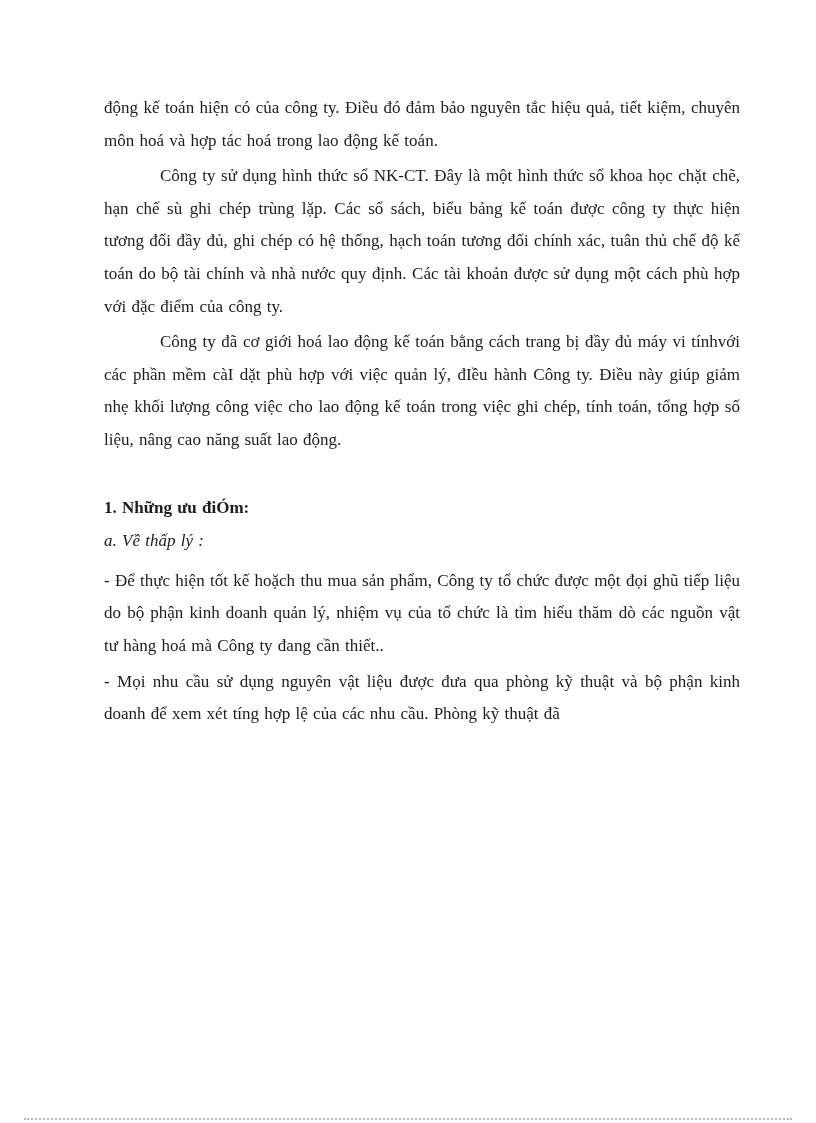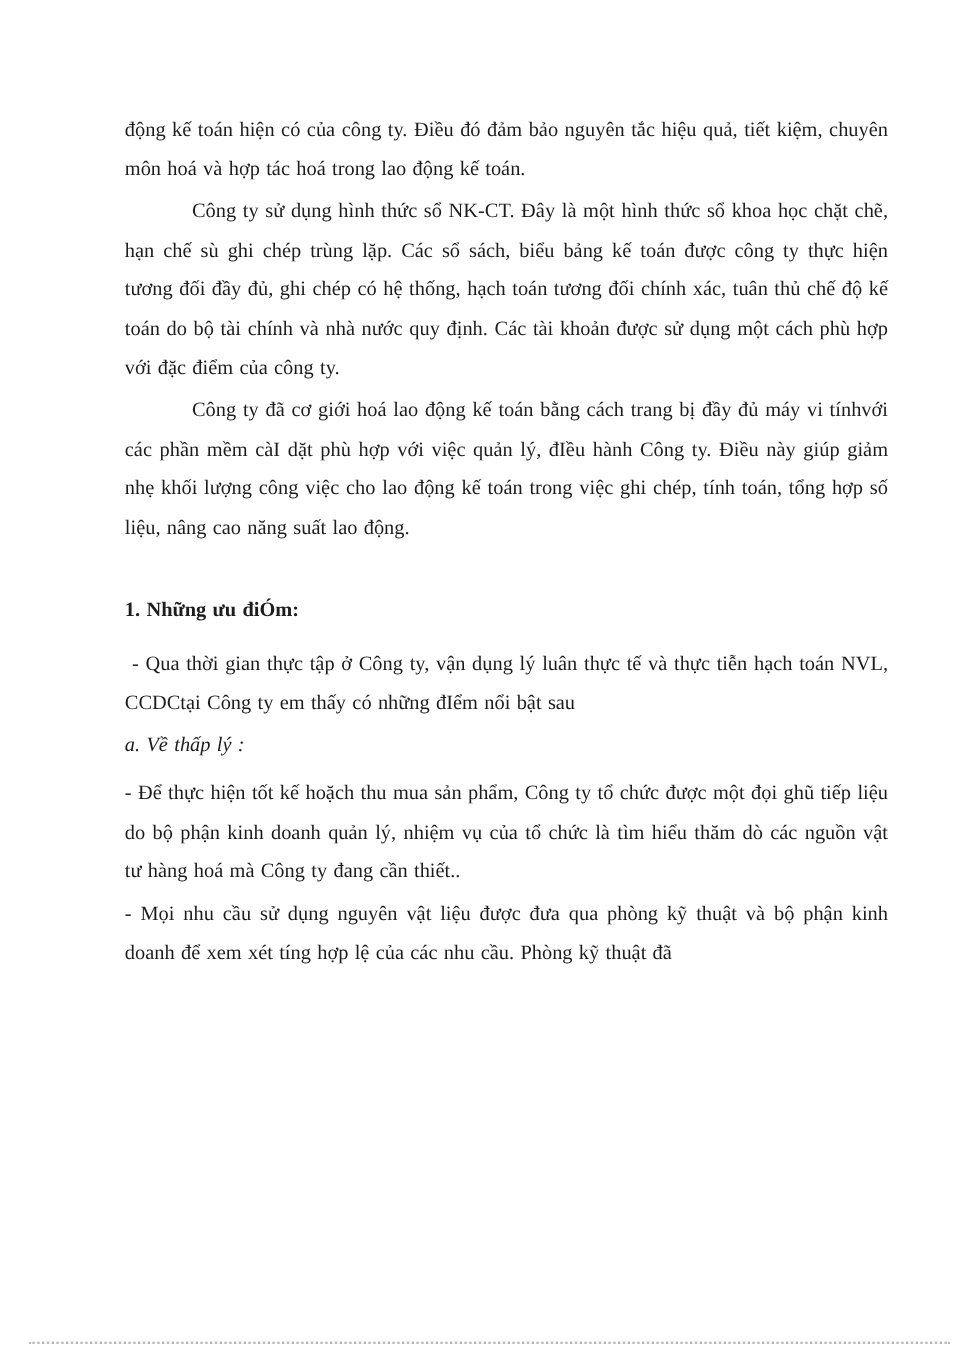--- a/index.html
+++ b/index.html
@@ -33,21 +33,21 @@
     line-height: 32.6px;
     text-align: justify;
     margin: 0 0 3px 0;
     word-spacing: 1px;
   }
   .pi { text-indent: 56px; }      
   .pd { text-indent: 6px; }       
   .h  {
     font-weight: bold;
     margin-top: 35px;
-    margin-bottom: 13px;
+    margin-bottom: 1px;
   }
   .it {
     font-style: italic;
     margin-bottom: 7px;
   }
   .page-break-line {
     position: absolute;
     left: 24px;
     right: 24px;
     bottom: 4px;
@@ -60,21 +60,20 @@
 
 <div class="page">
   <div class="textblock">
 
     <p class="p">động kế toán hiện có của công ty. Điều đó đảm bảo nguyên tắc hiệu quả, tiết kiệm, chuyên môn hoá và hợp tác hoá trong lao động kế toán.</p>
     <p class="p pi">Công ty sử dụng hình thức sổ NK-CT. Đây là một hình thức sổ khoa học chặt chẽ, hạn chế sù ghi chép trùng lặp. Các sổ sách, biểu bảng kế toán được công ty thực hiện tương đối đầy đủ, ghi chép có hệ thống, hạch toán tương đối chính xác, tuân thủ chế độ kế toán do bộ tài chính và nhà nước quy định. Các tài khoản được sử dụng một cách phù hợp với đặc điểm của công ty.</p>
     <p class="p pi">Công ty đã cơ giới hoá lao động kế toán bằng cách trang bị đầy đủ máy vi tínhvới các phần mềm càI dặt phù hợp với việc quản lý, đIều hành Công ty. Điều này giúp giảm nhẹ khối lượng công việc cho lao động kế toán trong việc ghi chép, tính toán, tổng hợp số liệu, nâng cao năng suất lao động.</p>
 
     <p class="p h">1. Những ưu điÓm:</p>
 
-    <p class="p pd">- Qua thời gian thực tập ở Công ty, vận dụng lý luân thực tế và thực tiễn hạch toán NVL, CCDCtại Công ty em thấy có những đIểm nổi bật sau</p>
 
     <p class="p it">a. Về thấp lý :</p>
 
     <p class="p">- Để thực hiện tốt kế hoặch thu mua sản phẩm, Công ty tổ chức được một đọi ghũ tiếp liệu  do bộ phận kinh doanh quản lý, nhiệm vụ của tổ chức là tìm hiểu thăm dò các nguồn vật tư hàng hoá mà Công ty đang cần thiết..</p>
     <p class="p">- Mọi nhu cầu sử dụng nguyên vật liệu  được đưa qua phòng kỹ thuật và bộ phận kinh  doanh để xem xét tíng hợp lệ của các nhu cầu. Phòng kỹ thuật đã</p>
 
   </div>
 
   <div class="page-break-line"></div>
 </div>

